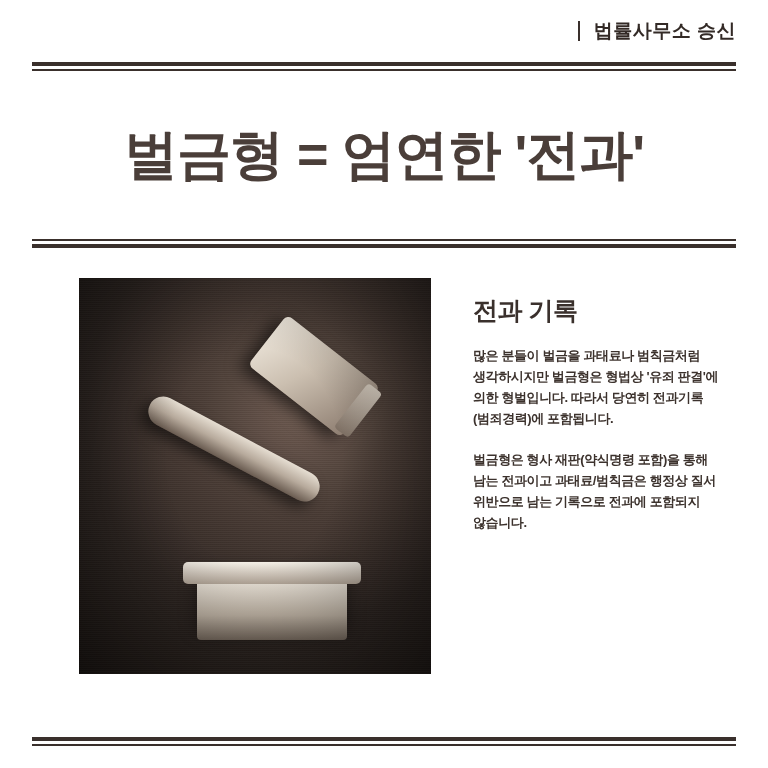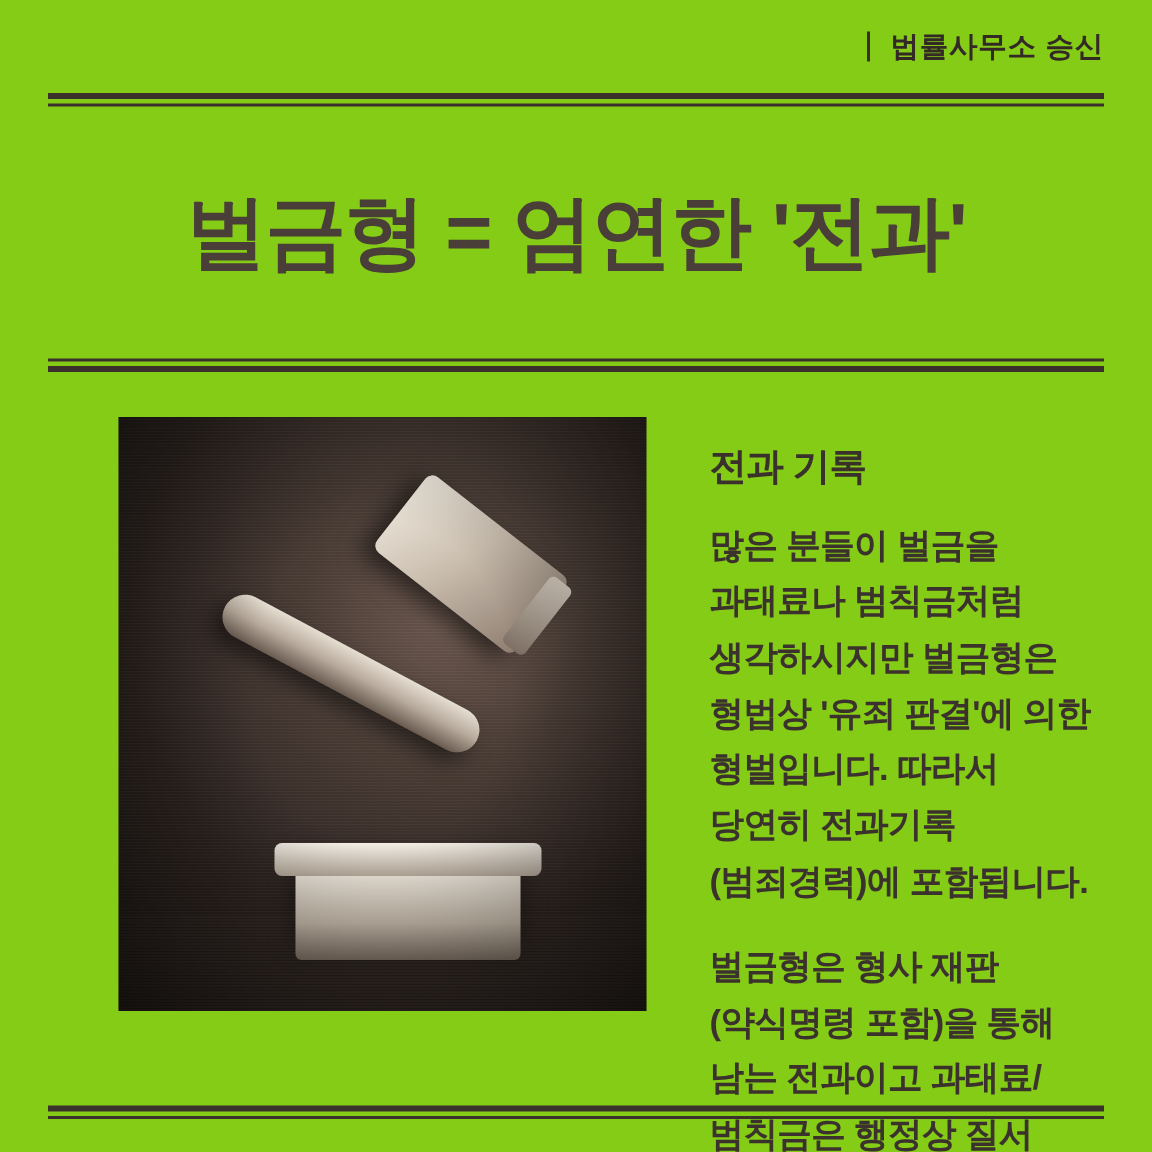--- a/index.html
+++ b/index.html
@@ -13,21 +13,21 @@
     font-family: "Liberation Sans", sans-serif;
     color: #2e2623;
     overflow: hidden;
   }
   .page {
     position: relative;
     width: 768px;
     height: 768px;
     box-sizing: border-box;
     padding: 0 32px;
-    background: #84cc16;
+    background: #ffffff;
   }
 
   
   .header {
     display: flex;
     align-items: center;
     justify-content: flex-end;
     height: 62px;
     gap: 14px;
   }
@@ -161,21 +161,21 @@
     min-width: 0;
   }
   .subhead {
     font-size: 25px;
     font-weight: bold;
     color: #3a302c;
     margin: 0 0 18px 0;
     letter-spacing: -0.5px;
   }
   .para {
-    font-size: 23px;
+    font-size: 13px;
     line-height: 1.62;
     font-weight: bold;
     color: #3c322d;
     margin: 0 0 20px 0;
     letter-spacing: -0.4px;
     word-break: keep-all;
   }
   .para:last-child { margin-bottom: 0; }
 
   

